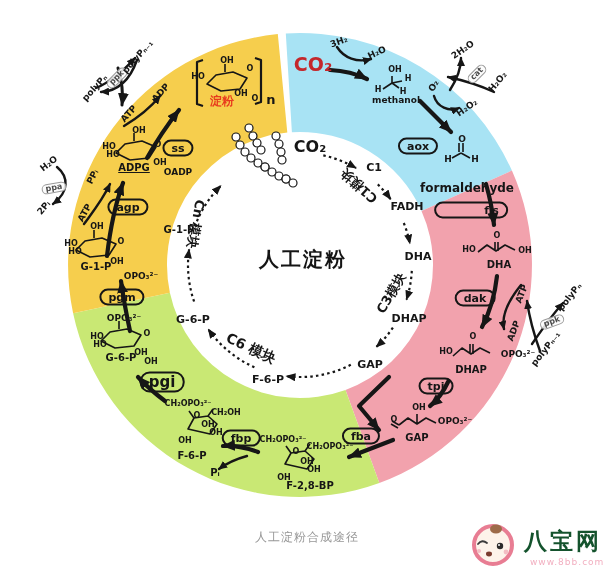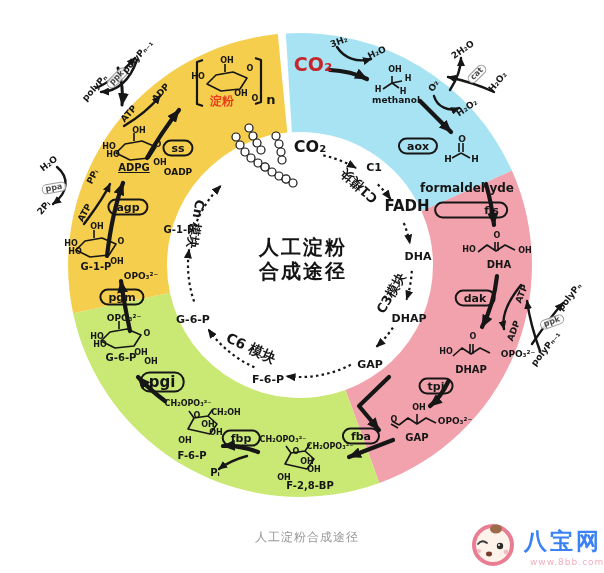--- a/index.html
+++ b/index.html
@@ -10,21 +10,21 @@
   #labels{position:absolute;left:0;top:0;width:604px;height:573px;pointer-events:none}
   .lbl{position:absolute;white-space:nowrap;color:#161616;font-weight:bold;line-height:1;
        transform:translate(-50%,-50%)}
   .lbl.pill{border:2px solid #161616;border-radius:10px;padding:1px 7px;background:transparent}
   .lbl.tag{border:1px solid #9a9a9a;border-radius:5px;padding:0 3px;background:rgba(252,252,252,.85);color:#4a4a4a}
   .center-title{position:absolute;left:303px;top:259px;transform:translate(-50%,-50%);
       text-align:center;font-size:20px;font-weight:bold;color:#141414;letter-spacing:2px;line-height:24px}
   .caption{position:absolute;left:307px;top:537px;transform:translate(-50%,-50%);
       font-size:12px;color:#979797;letter-spacing:1px}
   .wm-name{position:absolute;left:524px;top:541px;transform:translateY(-50%);
-      font-size:23px;font-weight:bold;color:#3b82f6;letter-spacing:3px}
+      font-size:23px;font-weight:bold;color:#14532d;letter-spacing:3px}
   .wm-url{position:absolute;left:530px;top:562px;transform:translateY(-50%);
       font-size:9px;color:#F2AFC0;letter-spacing:1px}
 </style>
 </head>
 <body>
 
 <div class="stage">
   <svg id="ring" width="604" height="573" viewBox="0 0 604 573">
       <defs>
         <marker id="mB" markerWidth="13" markerHeight="11" refX="12" refY="5.5" orient="auto" markerUnits="userSpaceOnUse">
@@ -224,32 +224,31 @@
       <div class="lbl" style="left: 138px; top: 57px; font-size: 9px; transform: translate(-50%, -50%) rotate(-48deg);">polyPₙ₋₁</div>
       <div class="lbl" style="left: 227px; top: 61px; font-size: 8px; transform: translate(-50%, -50%);">OH</div>
       <div class="lbl" style="left: 198px; top: 77px; font-size: 8px; transform: translate(-50%, -50%);">HO</div>
       <div class="lbl" style="left: 250px; top: 69px; font-size: 8px; transform: translate(-50%, -50%);">O</div>
       <div class="lbl" style="left: 241px; top: 94px; font-size: 8px; transform: translate(-50%, -50%);">OH</div>
       <div class="lbl" style="left: 255px; top: 99px; font-size: 8px; transform: translate(-50%, -50%);">O</div>
       <div class="lbl" style="left: 222px; top: 101px; font-size: 12px; color: rgb(232, 60, 30); transform: translate(-50%, -50%);">淀粉</div>
       <div class="lbl" style="left: 271px; top: 99px; font-size: 13px; transform: translate(-50%, -50%);">n</div>
       <div class="lbl" style="left: 310px; top: 147px; font-size: 16px; transform: translate(-50%, -50%);">CO₂</div>
       <div class="lbl" style="left: 374px; top: 167px; font-size: 11px; transform: translate(-50%, -50%);">C1</div>
-      <div class="lbl" style="left: 407px; top: 206px; font-size: 15px; transform: translate(-50%, -50%);">FADH</div>
+      <div class="lbl" style="left: 407px; top: 206px; font-size: 11px; transform: translate(-50%, -50%);">FADH</div>
       <div class="lbl" style="left: 418px; top: 256px; font-size: 11px; transform: translate(-50%, -50%);">DHA</div>
       <div class="lbl" style="left: 409px; top: 318px; font-size: 11px; transform: translate(-50%, -50%);">DHAP</div>
       <div class="lbl" style="left: 370px; top: 364px; font-size: 11px; transform: translate(-50%, -50%);">GAP</div>
       <div class="lbl" style="left: 268px; top: 379px; font-size: 11px; transform: translate(-50%, -50%);">F-6-P</div>
       <div class="lbl" style="left: 193px; top: 319px; font-size: 11px; transform: translate(-50%, -50%);">G-6-P</div>
       <div class="lbl" style="left: 179px; top: 230px; font-size: 10px; transform: translate(-50%, -50%);">G-1-P</div>
       <div class="lbl" style="left: 359px; top: 186px; font-size: 13px; transform: translate(-50%, -50%) rotate(-138deg);">C1模块</div>
       <div class="lbl" style="left: 391px; top: 293px; font-size: 13px; transform: translate(-50%, -50%) rotate(-60deg);">C3模块</div>
       <div class="lbl" style="left: 251px; top: 348px; font-size: 14px; transform: translate(-50%, -50%) rotate(25deg);">C6 模块</div>
       <div class="lbl" style="left: 196px; top: 224px; font-size: 13px; transform: translate(-50%, -50%) rotate(100deg);">Cn 模块</div>
     </div>
   <div class="center-title">
     <div>人工淀粉</div>
-    <div>合成途径</div>
   </div>
   <div class="caption">人工淀粉合成途径</div>
   <div class="wm-name">八宝网</div>
   <div class="wm-url">www.8bb.com</div>
 </div>
 
 </body></html>

